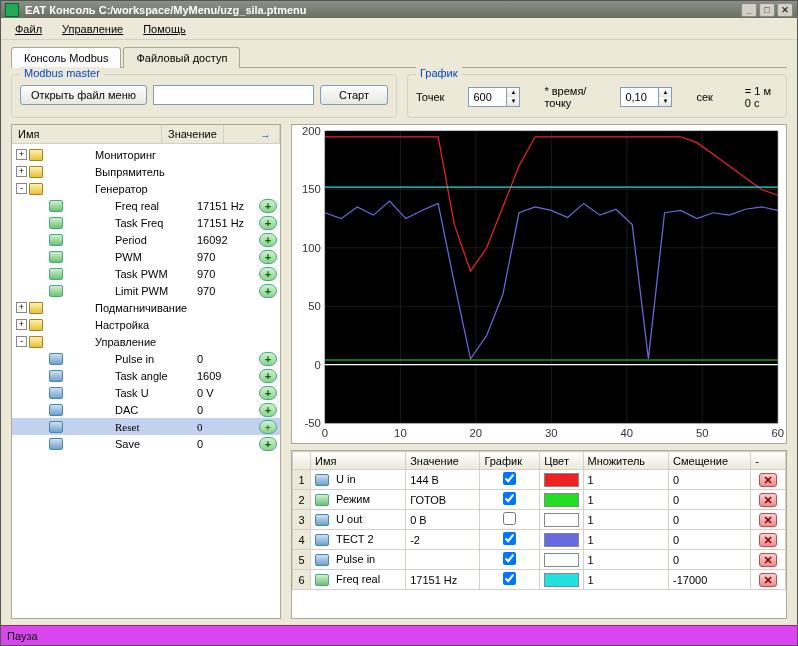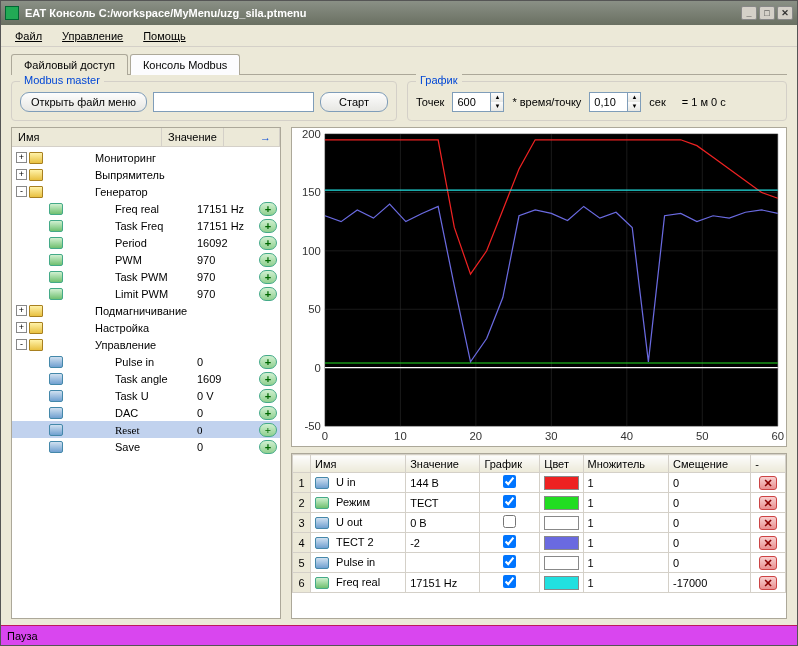--- a/index.html
+++ b/index.html
@@ -1,31 +1,31 @@
 <!DOCTYPE html>
 <html><head>
 <meta charset="utf-8">
 <style>
 * { box-sizing: border-box; margin: 0; padding: 0; }
 body { font-family: Tahoma, Arial, sans-serif; font-size: 11px; background: #e8e8e8; color: #000; }
 .window { width: 798px; height: 646px; background: #ece9d8; border: 1px solid #555; display: flex; flex-direction: column; }
-.titlebar { height: 24px; background: linear-gradient(#8a9086,#6a7062); color: #fff; display: flex; align-items: center; padding: 0 4px; font-weight: bold; }
+.titlebar { height: 17px; background: linear-gradient(#8a9086,#6a7062); color: #fff; display: flex; align-items: center; padding: 0 4px; font-weight: bold; }
 .titlebar .icon { width: 14px; height: 14px; background: #2a5; margin-right: 6px; border: 1px solid #063; }
 .titlebar .controls { margin-left: auto; display: flex; gap: 2px; }
 .titlebar .controls div { width: 16px; height: 14px; background: #d4d0c8; border: 1px solid #888; border-radius: 2px; text-align: center; line-height: 12px; font-size: 9px; color: #333; cursor: pointer; }
 .menubar { height: 22px; background: #ece9d8; display: flex; align-items: center; padding: 0 4px; border-bottom: 1px solid #d4d0c8; }
 .menubar span { padding: 3px 10px; cursor: pointer; text-decoration: underline; }
 .content { flex: 1; padding: 6px 10px; display: flex; flex-direction: column; gap: 6px; overflow: hidden; }
 .tabs { display: flex; border-bottom: 1px solid #aca899; }
 .tab { padding: 4px 12px; border: 1px solid #aca899; border-bottom: none; background: #ece9d8; margin-right: 2px; border-radius: 3px 3px 0 0; cursor: pointer; position: relative; top: 1px; }
 .tab.active { background: #fcfcfe; font-weight: normal; }
 .top-panels { display: flex; gap: 10px; }
 .groupbox { border: 1px solid #d4d0c8; border-radius: 4px; padding: 10px 8px 8px; position: relative; background: #ece9d8; }
 .groupbox > .legend { position: absolute; top: -8px; left: 8px; background: #ece9d8; padding: 0 4px; color: #0046d5; }
-.btn { background: linear-gradient(#fdfdfd,#e7e7e3); border: 1px solid #7f9db9; border-radius: 9px; padding: 3px 10px; cursor: pointer; font-size: 11px; }
+.btn { background: linear-gradient(#fdfdfd,#e7e7e3); border: 1px solid #7f9db9; border-radius: 3px; padding: 3px 10px; cursor: pointer; font-size: 11px; }
 .input { background: #fff; border: 1px solid #7f9db9; padding: 2px 4px; height: 20px; font-size: 11px; }
 .spinner { display: inline-flex; }
 .spinner input { width: 38px; text-align: left; border-right: none; }
 .spinner .spin { display: flex; flex-direction: column; border: 1px solid #7f9db9; }
 .spinner .spin div { width: 12px; height: 9px; background: linear-gradient(#fdfdfd,#e7e7e3); font-size: 6px; text-align: center; line-height: 9px; cursor: pointer; }
 .main-row { display: flex; gap: 10px; flex: 1; min-height: 0; }
 .tree-panel { width: 270px; background: #fff; border: 1px solid #aca899; display: flex; flex-direction: column; }
 .tree-header { display: flex; background: #ece9d8; border-bottom: 1px solid #d4d0c8; }
 .tree-header div { padding: 3px 6px; border-right: 1px solid #d4d0c8; }
 .tree-header .arrow { margin-left: auto; color: #0046d5; font-weight: bold; padding: 3px 8px; cursor: pointer; }
@@ -68,36 +68,36 @@
   </div>
 
   <div class="menubar">
     <span>Файл</span>
     <span>Управление</span>
     <span>Помощь</span>
   </div>
 
   <div class="content">
     <div class="tabs">
+      <div class="tab active">Консоль Modbus</div>
       <div class="tab">Файловый доступ</div>
-      <div class="tab active">Консоль Modbus</div>
     </div>
 
     <div class="top-panels">
       <div class="groupbox" style="flex:1">
         <div class="legend">Modbus master</div>
         <div style="display:flex;gap:6px;align-items:center">
           <button class="btn">Открыть файл меню</button>
           <input class="input" style="flex: 1 1 0%;" value="">
           <button class="btn" style="padding:3px 18px">Старт</button>
         </div>
       </div>
       <div class="groupbox" style="width:380px">
         <div class="legend">График</div>
-        <div style="display:flex;gap:8px;align-items:center">
+        <div style="display:flex;gap:24px;align-items:center">
           <span>Точек</span>
           <div class="spinner">
             <input class="input" value="600" style="">
             <div class="spin">
                 <div>▲</div>
                 <div>▼</div>
               </div>
           </div>
           <span>* время/точку</span>
           <div class="spinner">
@@ -298,21 +298,21 @@
                   </td>
                   <td>1</td>
                   <td>0</td>
                   <td style="text-align:center">
                     <div class="delete-btn">✕</div>
                   </td>
                 </tr>
                 <tr>
                   <td class="num">2</td>
                   <td><span class="param-icon " style="display:inline-block;vertical-align:middle"></span> Режим</td>
-                  <td>ТЕСТ</td>
+                  <td>ГОТОВ</td>
                   <td style="text-align:center"><input type="checkbox" class="checkbox" checked="" style=""></td>
                   <td>
                     <div class="color-cell" style="background:#22dd22;border:1px solid #888"></div>
                   </td>
                   <td>1</td>
                   <td>0</td>
                   <td style="text-align:center">
                     <div class="delete-btn">✕</div>
                   </td>
                 </tr>

